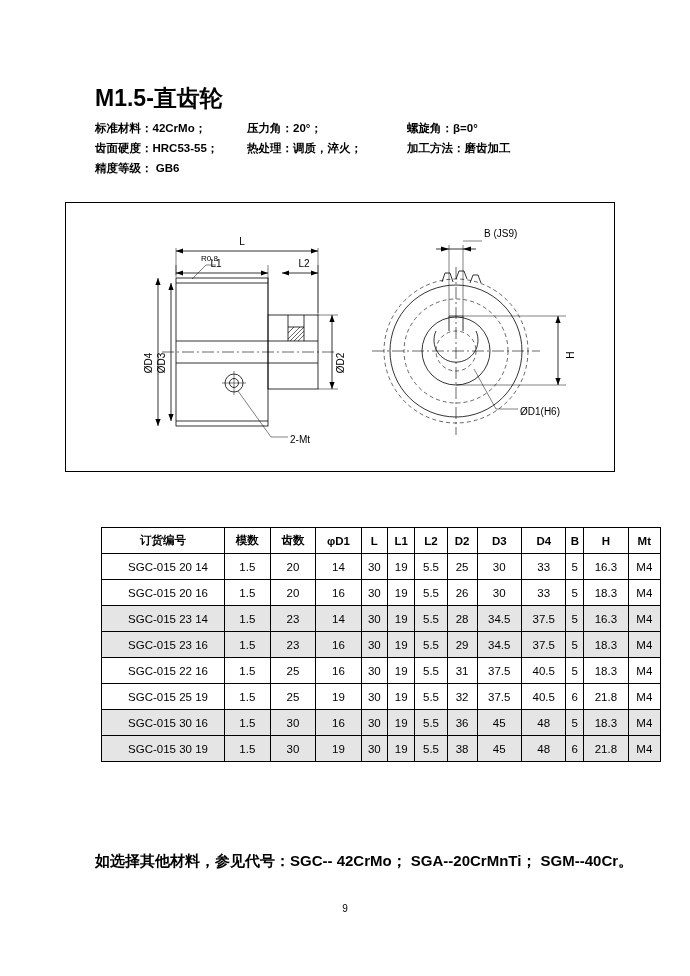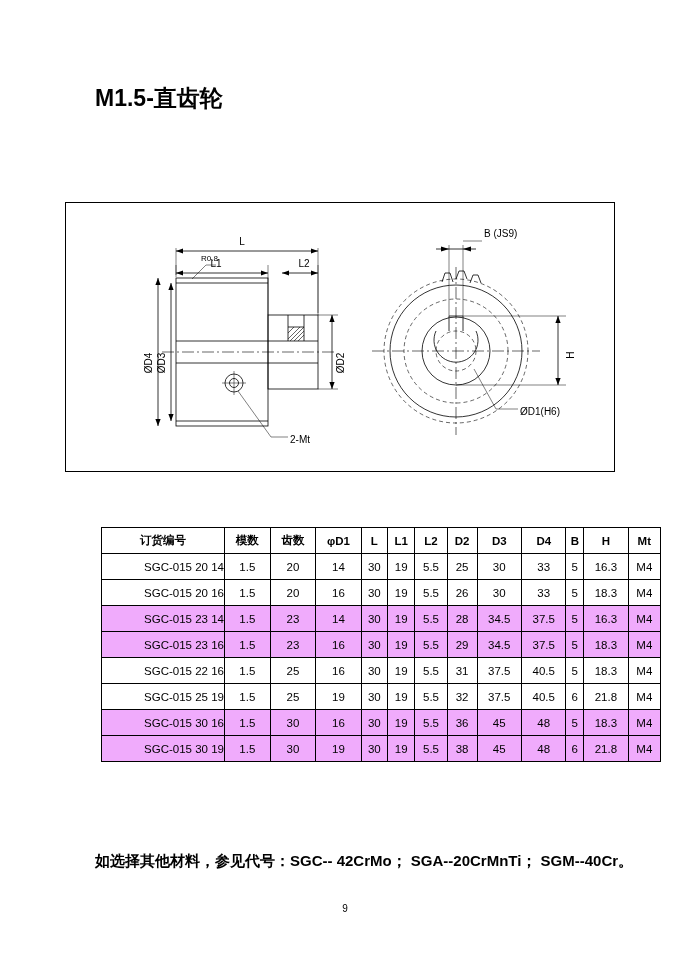--- a/index.html
+++ b/index.html
@@ -82,25 +82,25 @@
     vertical-align: middle;
     font-weight: normal;
     padding: 0;
   }
   table.spec-table th {
     font-weight: bold;
   }
   table.spec-table td.code,
   table.spec-table th.code {
     width: 112px;
-    text-align: right;
+    text-align: center;
     padding-left: 10px;
   }
   table.spec-table th.code { text-align: center; padding-left: 0; }
-  tr.shaded td { background: #f0abfc; }
+  tr.shaded td { background: #e5e5e5; }
 
   
   .footer-note {
     position: absolute;
     left: 95px;
     top: 852px;
     width: 520px;
     font-size: 15px;
     font-weight: bold;
     white-space: nowrap;
@@ -118,20 +118,35 @@
   .dim-txt { font-family: "Liberation Sans", sans-serif; font-size: 10px; fill: #000; }
   .dim-txt-s { font-family: "Liberation Sans", sans-serif; font-size: 8px; fill: #000; }
 </style>
 </head>
 <body>
 
 <div class="page">
 
   <div class="title">M1.5-直齿轮</div>
 
+  <div class="specs">
+    <div class="spec-row">
+      <span class="spec-col-a">标准材料：42CrMo；</span>
+      <span class="spec-col-b">压力角：20°；</span>
+      <span class="spec-col-c">螺旋角：β=0°</span>
+    </div>
+    <div class="spec-row">
+      <span class="spec-col-a">齿面硬度：HRC53-55；</span>
+      <span class="spec-col-b">热处理：调质，淬火；</span>
+      <span class="spec-col-c">加工方法：磨齿加工</span>
+    </div>
+    <div class="spec-row">
+      <span class="spec-col-a">精度等级： GB6</span>
+    </div>
+  </div>
 
   <div class="drawing-frame">
     <svg width="546" height="266" viewBox="0 0 546 266" xmlns="http://www.w3.org/2000/svg">
       <g fill="none" stroke="#000" stroke-width="0.8">
 
         <rect x="110" y="75" width="92" height="148"></rect>
 
         <line x1="110" y1="80" x2="202" y2="80"></line>
         <line x1="110" y1="218" x2="202" y2="218"></line>
 

